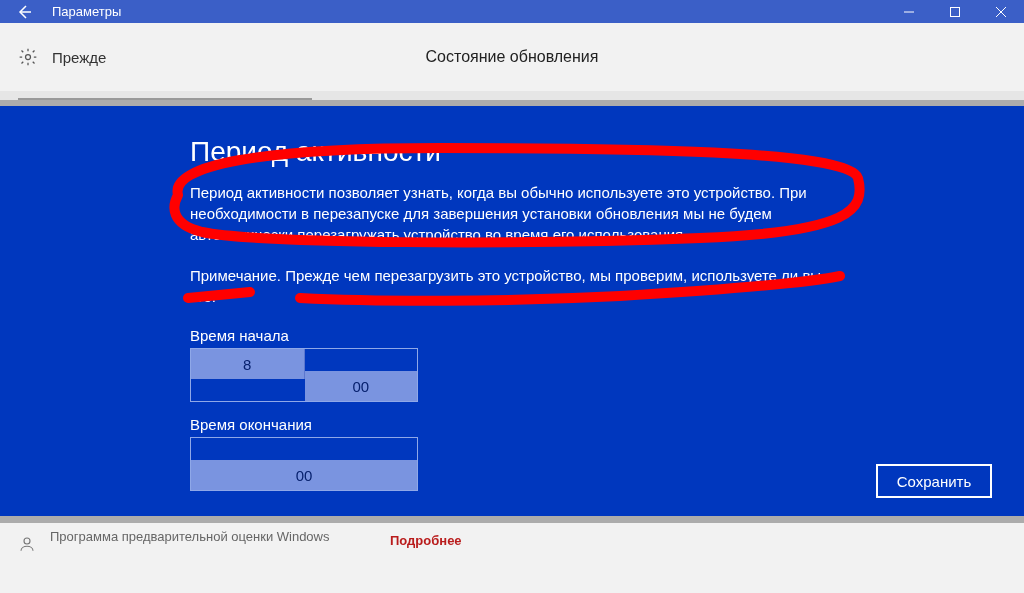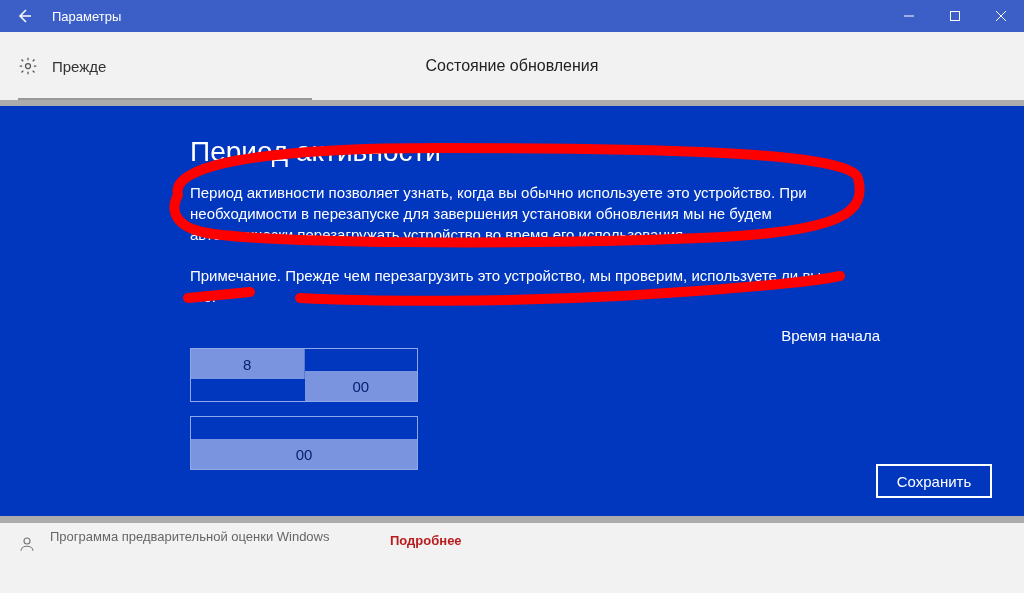--- a/index.html
+++ b/index.html
@@ -1,21 +1,21 @@
 <!DOCTYPE html>
 <html><head>
 <meta charset="utf-8">
 <style>
   * { box-sizing: border-box; margin: 0; padding: 0; }
   html, body { width: 1024px; height: 593px; overflow: hidden; font-family: "Segoe UI", Tahoma, sans-serif; }
   body { background: #e6e6e6; position: relative; }
 
   
   .titlebar {
-    height: 32px;
+    height: 23px;
     background: #3b5fc7;
     display: flex;
     align-items: center;
     color: #fff;
     font-size: 13px;
   }
   .titlebar .back {
     width: 48px; height: 32px; display:flex; align-items:center; justify-content:center;
   }
   .titlebar .title { padding-left: 4px; }
@@ -59,21 +59,21 @@
     position:relative;
   }
   .modal h1 {
     font-size: 28px; font-weight: 400; margin-bottom: 14px;
   }
   .modal p {
     font-size: 15px; line-height: 21px; margin-bottom: 20px;
     max-width: 660px;
   }
   .time-group { margin-bottom: 14px; }
-  .time-label { font-size: 15px; margin-bottom: 4px; text-align: right; }
+  .time-label { font-size: 15px; margin-bottom: 4px; }
   .time-picker {
     display:flex; width:228px; border:1px solid #8fa8e8;
   }
   .time-picker .cell {
     flex:1; height:30px; background:#7a94e0; color:#07216e;
     display:flex; align-items:center; justify-content:center;
     font-size:15px; border-right:1px solid #5b77cf;
   }
   .time-picker .cell:last-child { border-right:none;margin-top:22px; }
 
@@ -152,20 +152,21 @@
 
     <div class="time-group">
       <div class="time-label">Время начала</div>
       <div class="time-picker">
         <div class="cell">8</div>
         <div class="cell">00</div>
       </div>
     </div>
 
     <div class="time-group">
+      <div class="time-label">Время окончания</div>
       <div class="time-picker">
         <div class="cell">00</div>
       </div>
     </div>
   </div>
 
   <div class="modal-buttons">
     <button class="btn">Сохранить</button>
   </div>
 </div>

